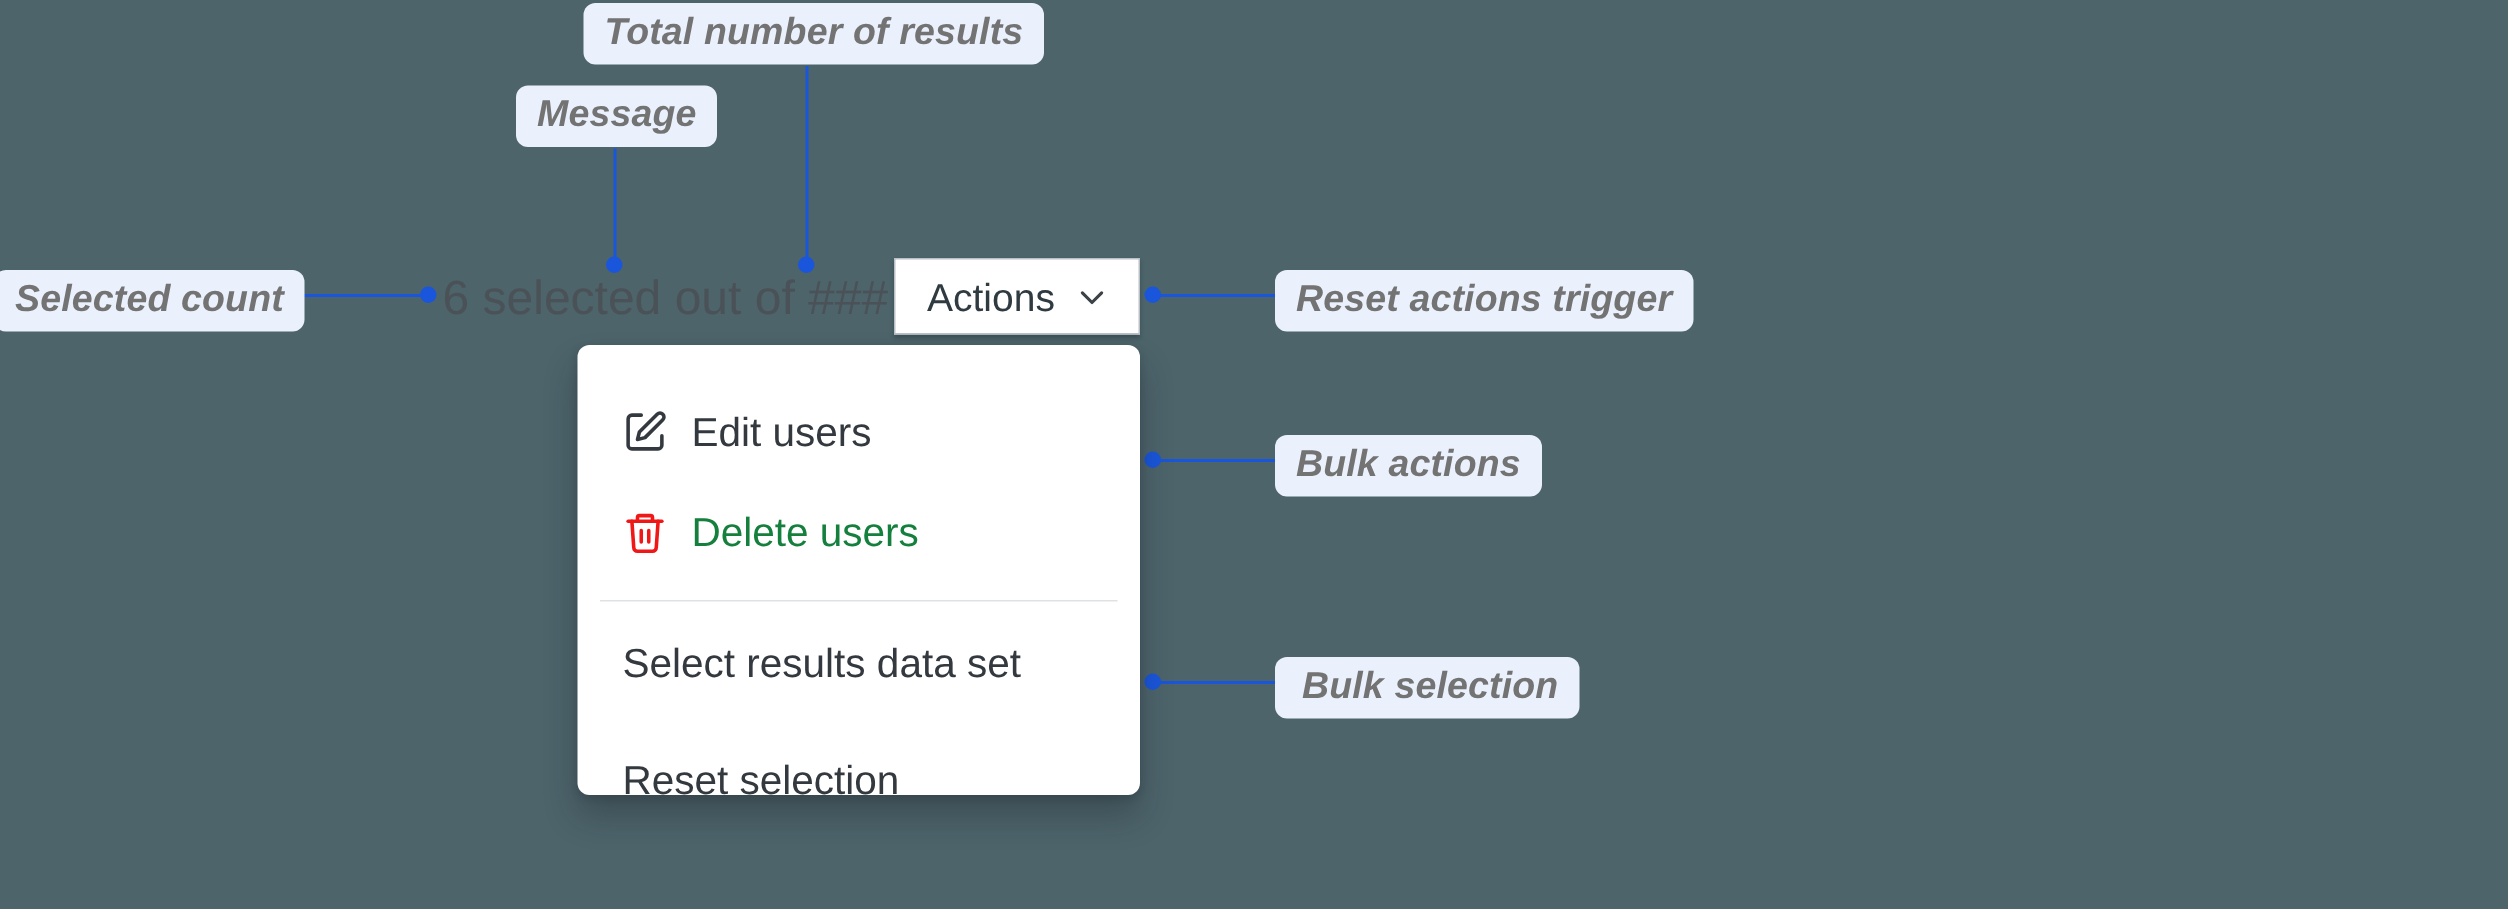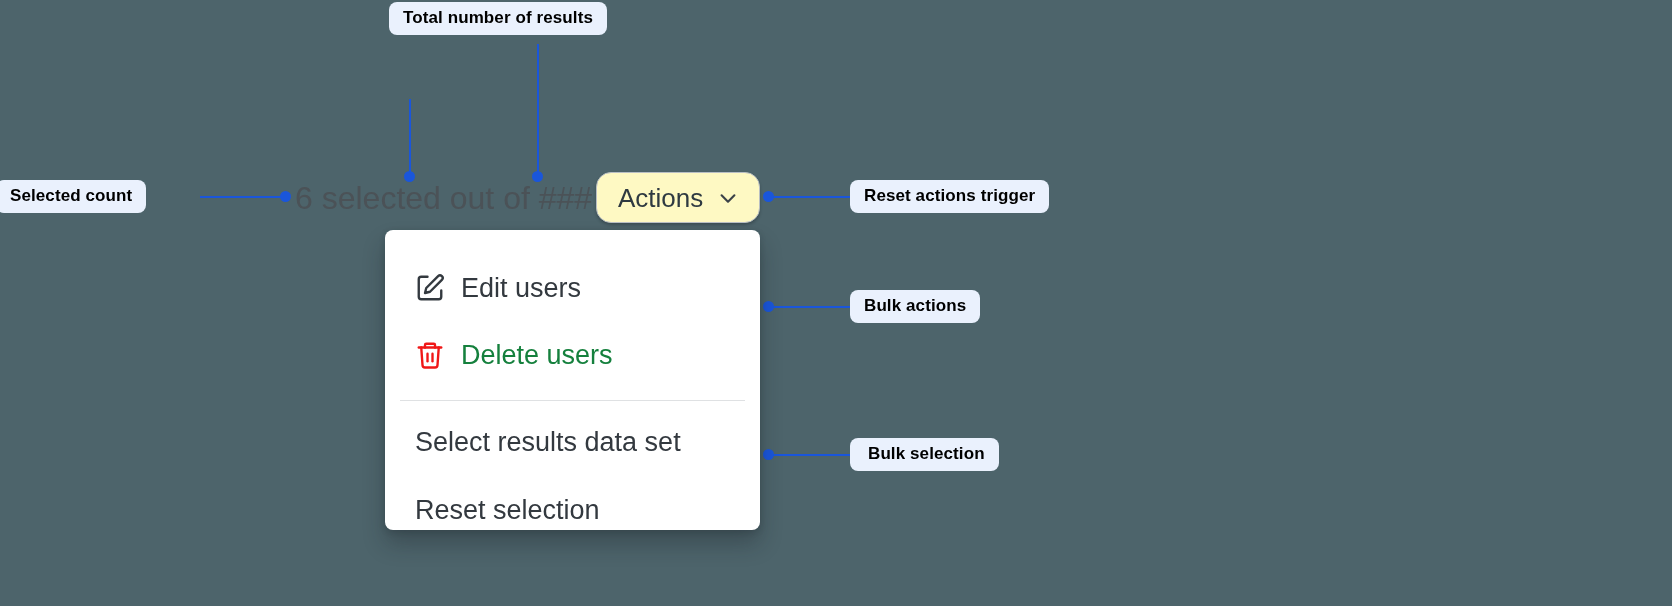--- a/index.html
+++ b/index.html
@@ -10,28 +10,29 @@
     font-family:"Liberation Sans", sans-serif;
     overflow:hidden;
     position:relative;
   }
   .stage { position:absolute; inset:0; }
 
   
   .anno {
     position:absolute;
     background:#eaf1fd;
-    color:#000000;
-    font-size:17px;
+    color:#737373;
+    font-size:25px;
     font-weight:700;
     letter-spacing:0.1px;
     border-radius:8px;
     padding:7px 14px 9px 14px;
     white-space:nowrap;
     line-height:1;
+    font-style:italic;
   }
   .anno-total { left:389px; top:2px; }
   .anno-message { left:344px; top:57px; }
   .anno-selected { left:-4px; top:180px; }
   .anno-trigger { left:850px; top:180px; }
   .anno-actions { left:850px; top:290px; }
   .anno-selection { left:850px; top:438px;padding-left:18px; }
 
   
   .ln { position:absolute; background:#1a56db; }
@@ -65,23 +66,23 @@
   .sel-msg {
     position:absolute; left:295px; top:178px;
     font-size:32px; color:#4b5257; line-height:1.3;
     white-space:nowrap;
   }
 
   
   .actions-btn {
     position:absolute; left:596px; top:172px;
     width:164px; height:51px;
-    background:#fef9c3;
+    background:#ffffff;
     border:1px solid #b9bfc4;
-    border-radius:15px;
+    border-radius:0;
     box-shadow:0 2px 3px rgba(20,28,33,.30);
     display:flex; align-items:center;
     padding:0 16px 0 21px;
     gap:14px;
     cursor:pointer;
   }
   .actions-btn .lbl {
     font-size:26px; color:#2f3a41; line-height:1;
   }
   .chev { display:block; }
@@ -106,21 +107,21 @@
     line-height:1;
   }
   .menu-item.danger { color:#15803d; }
   .mi-edit { margin-top:22px; }
   .mi-delete { margin-top:19px; }
   .menu-sep {
     height:1px; background:#dfe1e3;
     margin:21px 15px 0 15px;
   }
   .mi-select { margin-top:17px; }
-  .mi-reset  { margin-top:20px; }
+  .mi-reset  { margin-top:20px;align-items:flex-end; }
   .menu-item .mtext { white-space:nowrap; }
   .ico { flex:0 0 auto; display:block; }
 </style>
 </head>
 <body>
 
 <div class="stage">
 
   <div class="ln ln-v ln-total"></div>
   <div class="dot dot-total"></div>
@@ -134,20 +135,21 @@
   <div class="ln ln-h ln-trigger"></div>
   <div class="dot dot-trigger"></div>
 
   <div class="ln ln-h ln-actions"></div>
   <div class="dot dot-actions"></div>
 
   <div class="ln ln-h ln-selection"></div>
   <div class="dot dot-selection"></div>
 
   <div class="anno anno-total">Total number of results</div>
+  <div class="anno anno-message">Message</div>
   <div class="anno anno-selected">Selected count</div>
   <div class="anno anno-trigger">Reset actions trigger</div>
   <div class="anno anno-actions">Bulk actions</div>
   <div class="anno anno-selection">Bulk selection</div>
 
   <div class="sel-msg">6 selected out of ###</div>
 
   <div class="actions-btn">
     <span class="lbl">Actions</span>
     <span>

